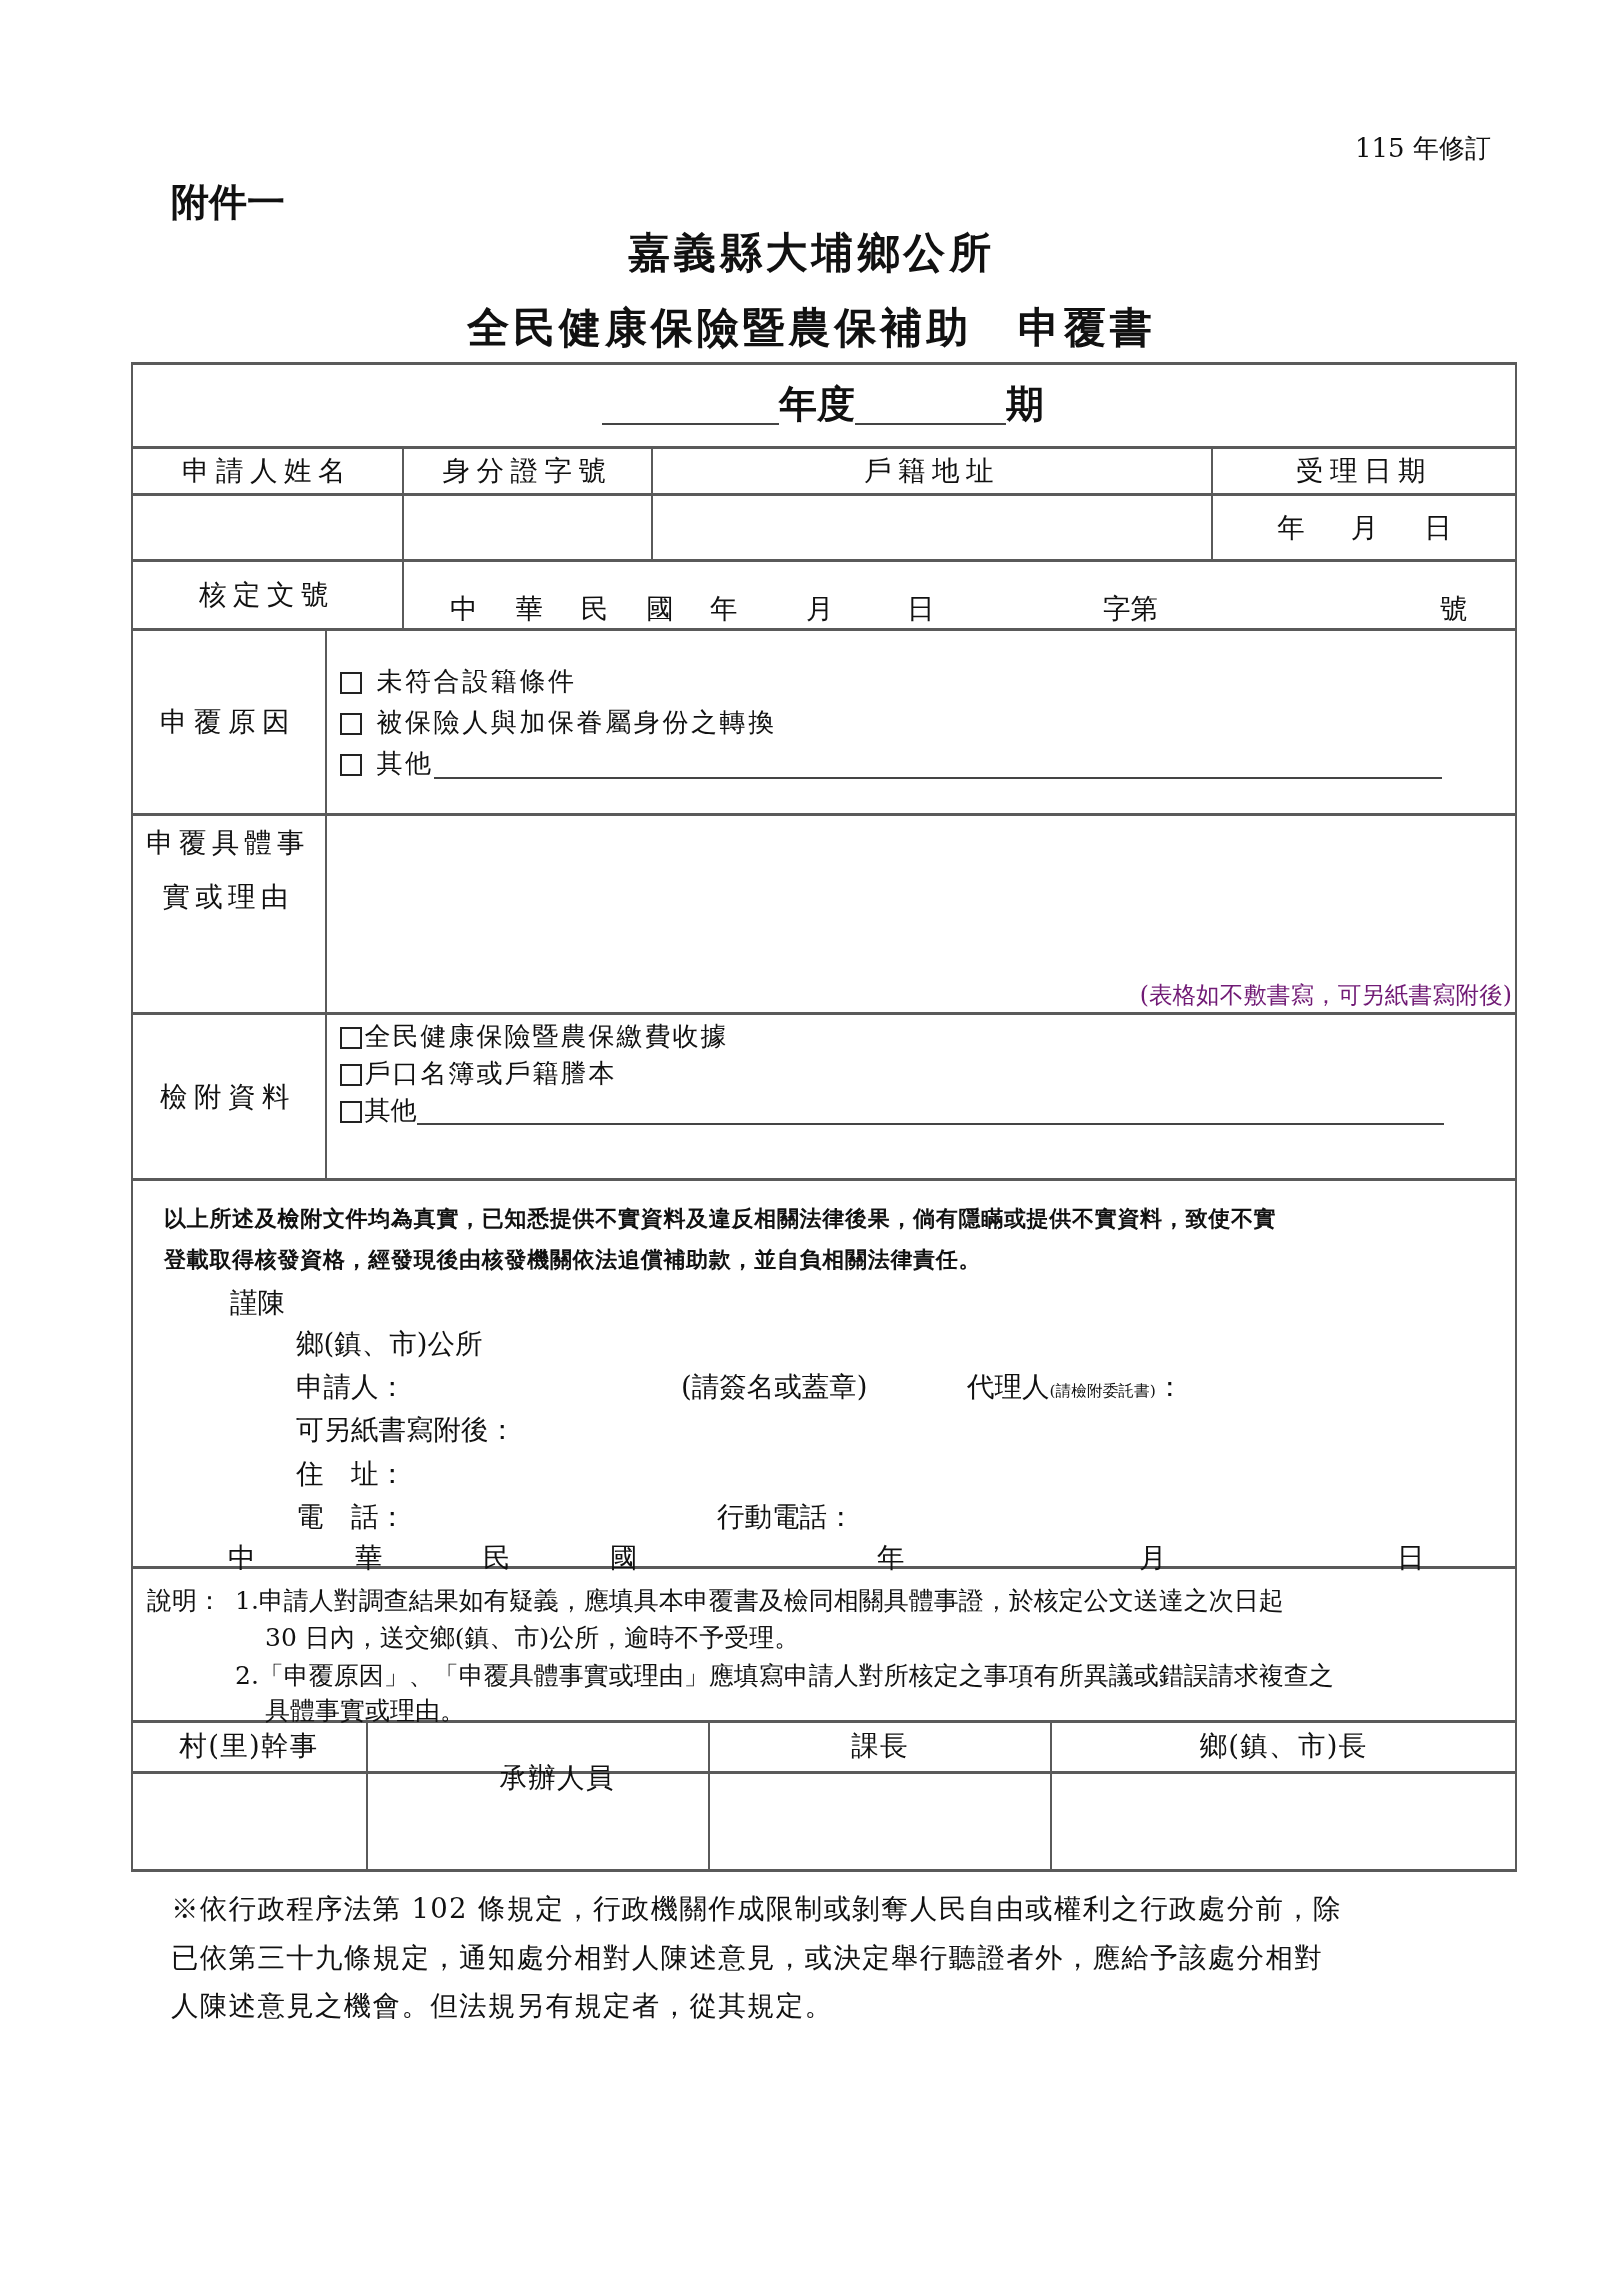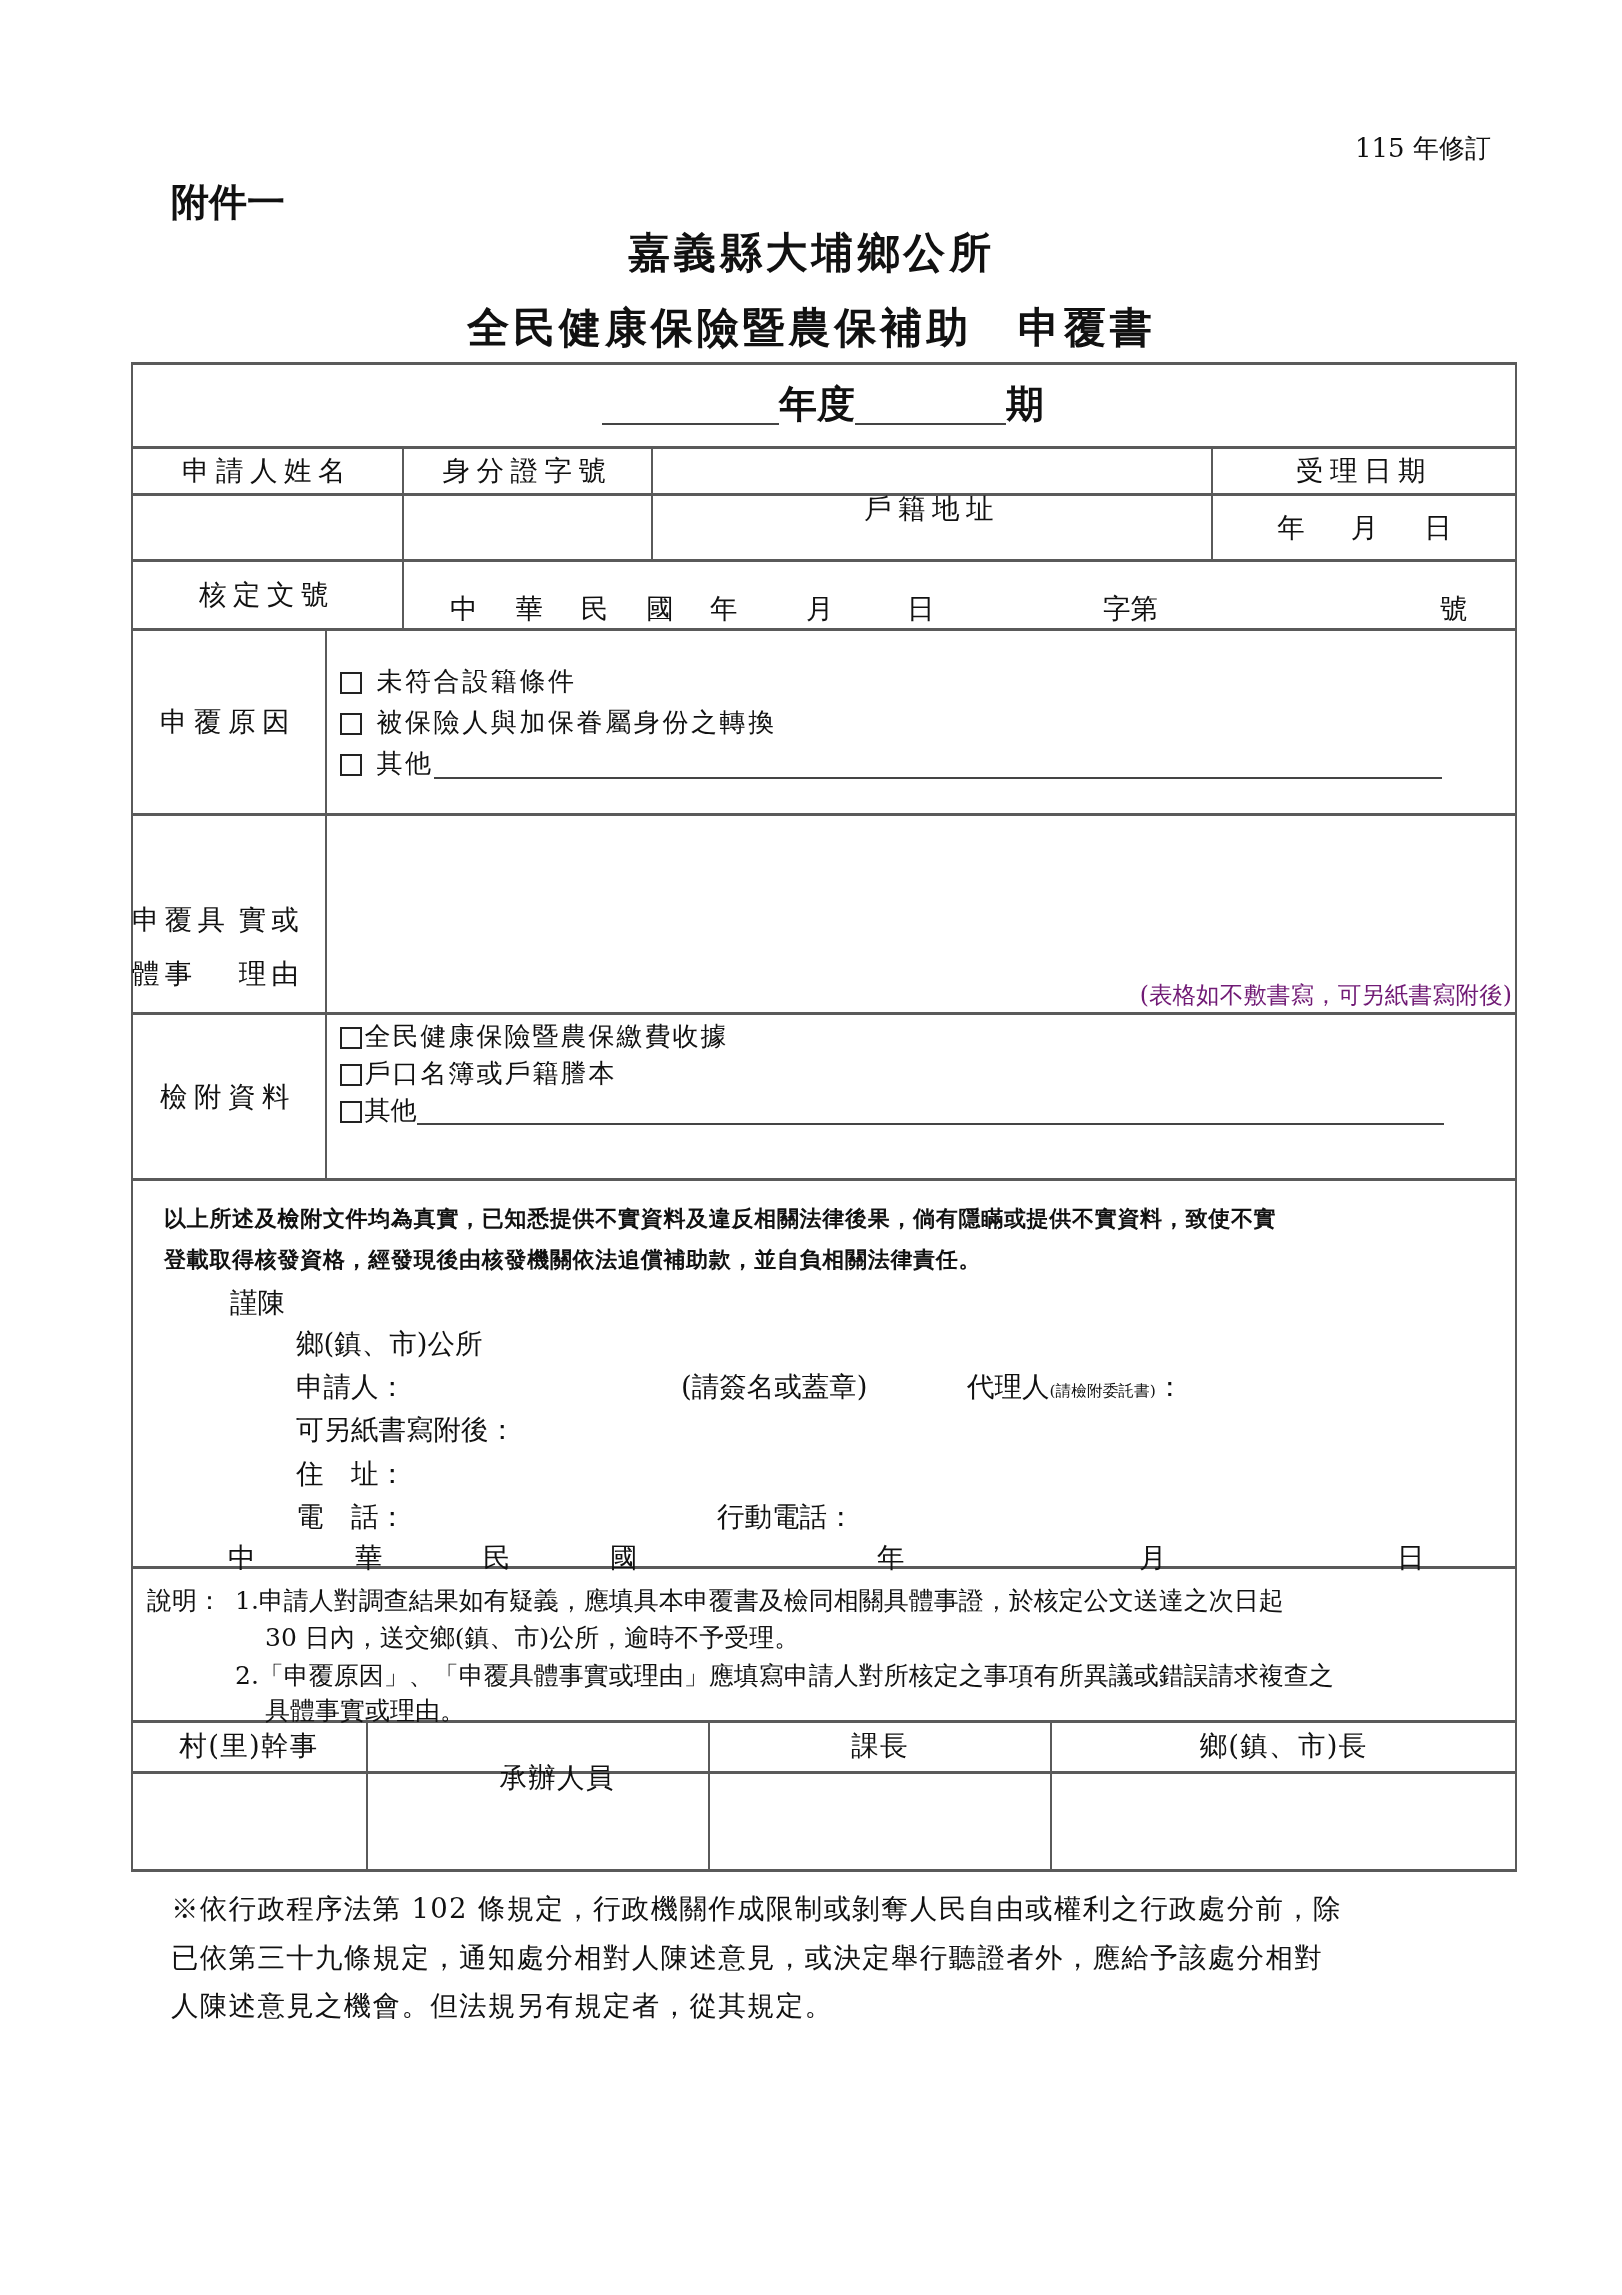--- a/index.html
+++ b/index.html
@@ -55,21 +55,21 @@
 
 <div class="abs" style="left:131px;top:364px;width:1384px;height:81px;display:flex;align-items:center;justify-content:center;font-size:38px;font-weight:bold;">
   <span class="fillline" style="width:177px;height:38px;"></span>
   <span class="sans">年度</span>
   <span class="fillline" style="width:151px;height:38px;"></span>
   <span class="sans">期</span>
 </div>
 
 <div class="cell-label" style="left:132px;top:448px;width:270px;height:45px;">申請人姓名</div>
 <div class="cell-label" style="left:404px;top:448px;width:247px;height:45px;">身分證字號</div>
-<div class="cell-label" style="left:653px;top:448px;width:558px;height:45px;margin-top:38px;">戶籍地址</div>
+<div class="cell-label" style="left:653px;top:448px;width:558px;height:45px;">戶籍地址</div>
 <div class="cell-label" style="left:1213px;top:448px;width:302px;height:45px;">受理日期</div>
 
 <div class="abs" style="left:133px;top:496px;width:268px;height:63px;"></div>
 <div class="abs" style="left:404px;top:496px;width:246px;height:63px;"></div>
 <div class="abs" style="left:654px;top:496px;width:557px;height:63px;"></div>
 <div class="abs" style="left:1214px;top:496px;width:301px;height:63px;display:flex;align-items:center;justify-content:center;gap:46px;font-size:27.5px;">
   <span>年</span>
   <span>月</span>
   <span>日</span>
 </div>
@@ -92,21 +92,21 @@
   <div>
     <span class="cb"></span><span style="letter-spacing:2.6px;">被保險人與加保眷屬身份之轉換</span>
   </div>
   <div style="display:flex;align-items:flex-end;">
     <span class="cb" style="margin-bottom:7.9px;"></span>
       <span style="letter-spacing:2.6px;">其他</span>
     <span class="fillline" style="width:1008px;height:26px;margin-bottom:5.2px;"></span>
   </div>
 </div>
 
-<div class="abs" style="left:132px;top:847px;width:192px;height:197px;display:flex;align-items:center;justify-content:center;font-size:27.5px;letter-spacing:5.2px;line-height:54px;">
+<div class="abs" style="left:132px;top:815px;width:192px;height:197px;display:flex;flex-direction:column;align-items:center;font-size:27.5px;letter-spacing:5.2px;line-height:54px;">
   <span>申覆具體事</span>
   <span>實或理由</span>
 </div>
 <div class="abs" style="left:327px;top:815px;width:1187px;height:157px;"></div>
 <div class="txt" style="right:111px;top:967px;font-size:23.6px;color:#701a75;">(表格如不敷書寫，可另紙書寫附後)</div>
 
 <div class="cell-label" style="left:132px;top:1015px;width:192px;height:163px;">檢附資料</div>
 <div class="abs" style="left:340px;top:1018px;width:1126px;font-size:26px;line-height:37px;">
   <div>
     <span class="cb tight"></span><span style="letter-spacing:2px;">全民健康保險暨農保繳費收據</span>

